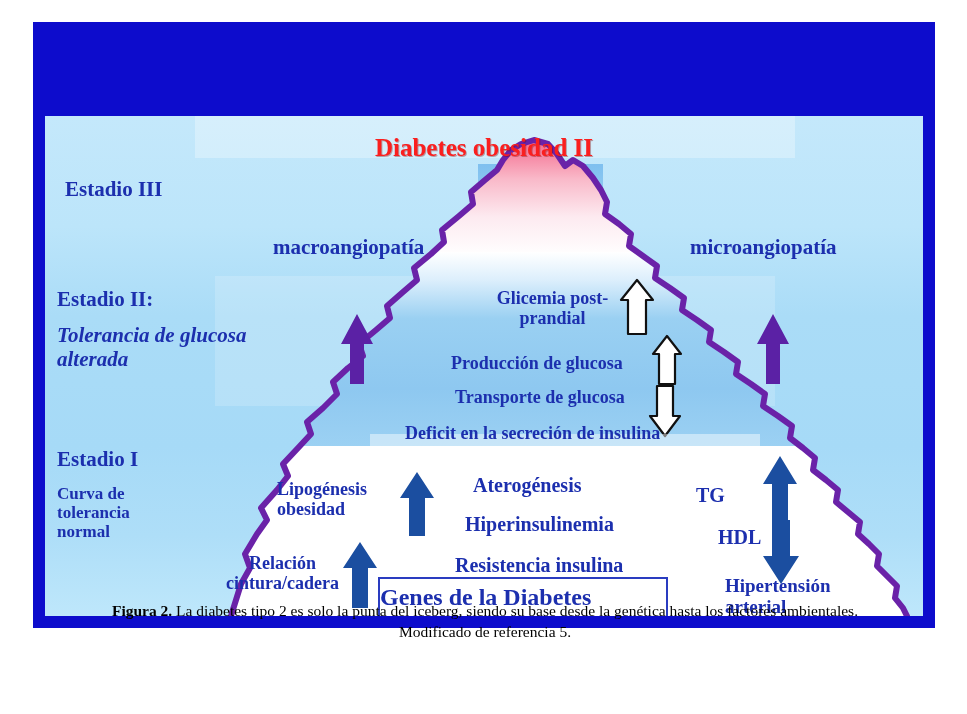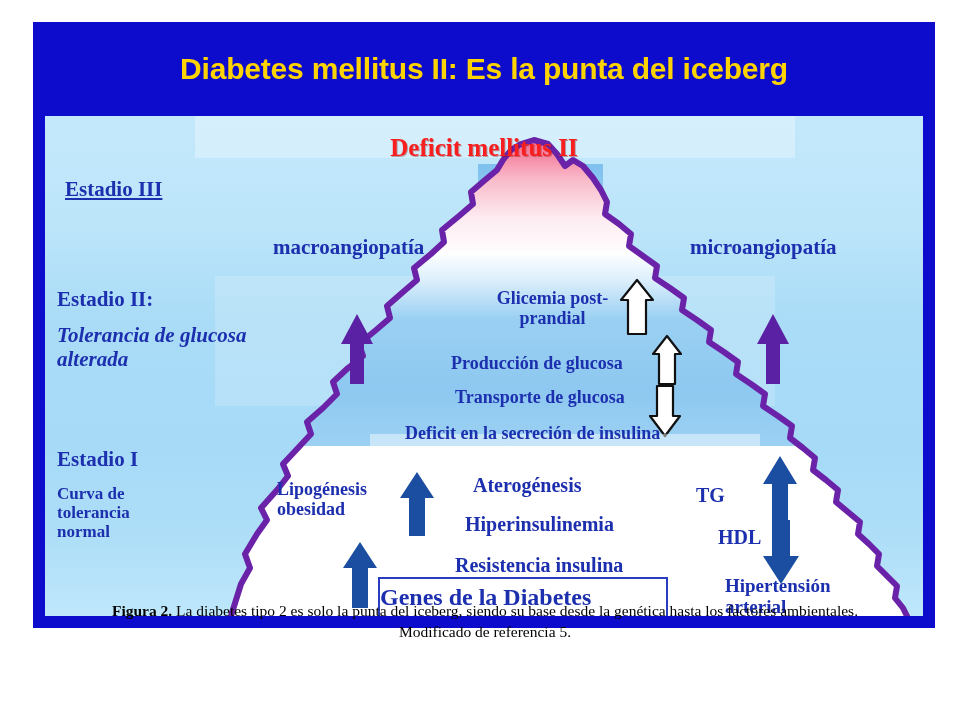--- a/index.html
+++ b/index.html
@@ -102,21 +102,21 @@
   
   .lbl {
     position: absolute;
     color: #1c2fae;
     font-weight: bold;
     line-height: 1.12;
     white-space: pre-line;
   }
 
   
-  #estadio-3      { left: 20px;  top: 62px;  font-size: 21px; text-decoration: underline; }
+  #estadio-3      { left: 20px;  top: 62px;  font-size: 21px; }
   #estadio-2      { left: 12px;  top: 172px; font-size: 21px; }
   #estadio-2-desc { left: 12px;  top: 208px; font-size: 21px; font-style: italic; }
   #estadio-1      { left: 12px;  top: 332px; font-size: 21px; }
   #estadio-1-desc { left: 12px;  top: 368px; font-size: 17px; }
 
   
   #macro-lbl { left: 228px; top: 120px; font-size: 21px; }
   #micro-lbl { left: 645px; top: 120px; font-size: 21px; }
 
   
@@ -164,23 +164,20 @@
     color: #000000;
     line-height: 1.38;
   }
   #caption b { font-weight: bold; }
 </style>
 </head>
 <body>
 
 <div id="slide-frame">
 
-  <div id="title-band">
-    <div id="slide-title">Diabetes mellitus II: Es la punta del iceberg</div>
-  </div>
 
   <div id="diagram">
 
     <div class="haze" id="haze-top"></div>
     <div class="haze" id="peak-patch"></div>
     <div class="haze" id="haze-mid"></div>
     <div class="haze" id="peak-shelf"></div>
 
     <svg id="iceberg-svg" viewBox="0 0 878 500">
       <defs>
@@ -265,21 +262,21 @@
       <g>
         <path d="M 718,368 L 735,340 L 752,368 L 743,368 L 743,408 L 727,408 L 727,368 Z" fill="#1b4ea0"></path>
       </g>
       <g>
         <path d="M 727,404 L 745,404 L 745,440 L 754,440 L 736,468 L 718,440 L 727,440 Z" fill="#1b4ea0"></path>
       </g>
     </svg>
 
     <div class="haze" id="base-haze"></div>
 
-    <div id="dm-heading">Deficit mellitus  II</div>
+    <div id="dm-heading">Diabetes obesidad  II</div>
 
     <div class="lbl" id="estadio-3">Estadio III</div>
     <div class="lbl" id="estadio-2">Estadio II:</div>
     <div class="lbl" id="estadio-2-desc">Tolerancia de glucosa
 alterada</div>
     <div class="lbl" id="estadio-1">Estadio I</div>
     <div class="lbl" id="estadio-1-desc">Curva de
 tolerancia
 normal</div>
 
@@ -287,20 +284,22 @@
     <div class="lbl" id="macro-lbl">macroangiopatía</div>
 
     <div class="lbl" id="glicemia-lbl">Glicemia post-
 prandial</div>
     <div class="lbl" id="produccion-lbl">Producción de glucosa</div>
     <div class="lbl" id="transporte-lbl">Transporte de glucosa</div>
     <div class="lbl" id="deficit-lbl">Deficit en la secreción de insulina</div>
 
     <div class="lbl" id="lipogenesis-lbl">Lipogénesis
 obesidad</div>
+    <div class="lbl" id="relacion-lbl">Relación
+cintura/cadera</div>
     <div class="lbl" id="atero-lbl">Aterogénesis</div>
     <div class="lbl" id="hiperins-lbl">Hiperinsulinemia</div>
     <div class="lbl" id="resistencia-lbl">Resistencia  insulina</div>
     <div class="lbl" id="tg-lbl">TG</div>
     <div class="lbl" id="hdl-lbl">HDL</div>
     <div class="lbl" id="hipertension-lbl">Hipertensión
 arterial</div>
 
     <div id="genes-box">
       <span id="genes-label">Genes de la Diabetes</span>

